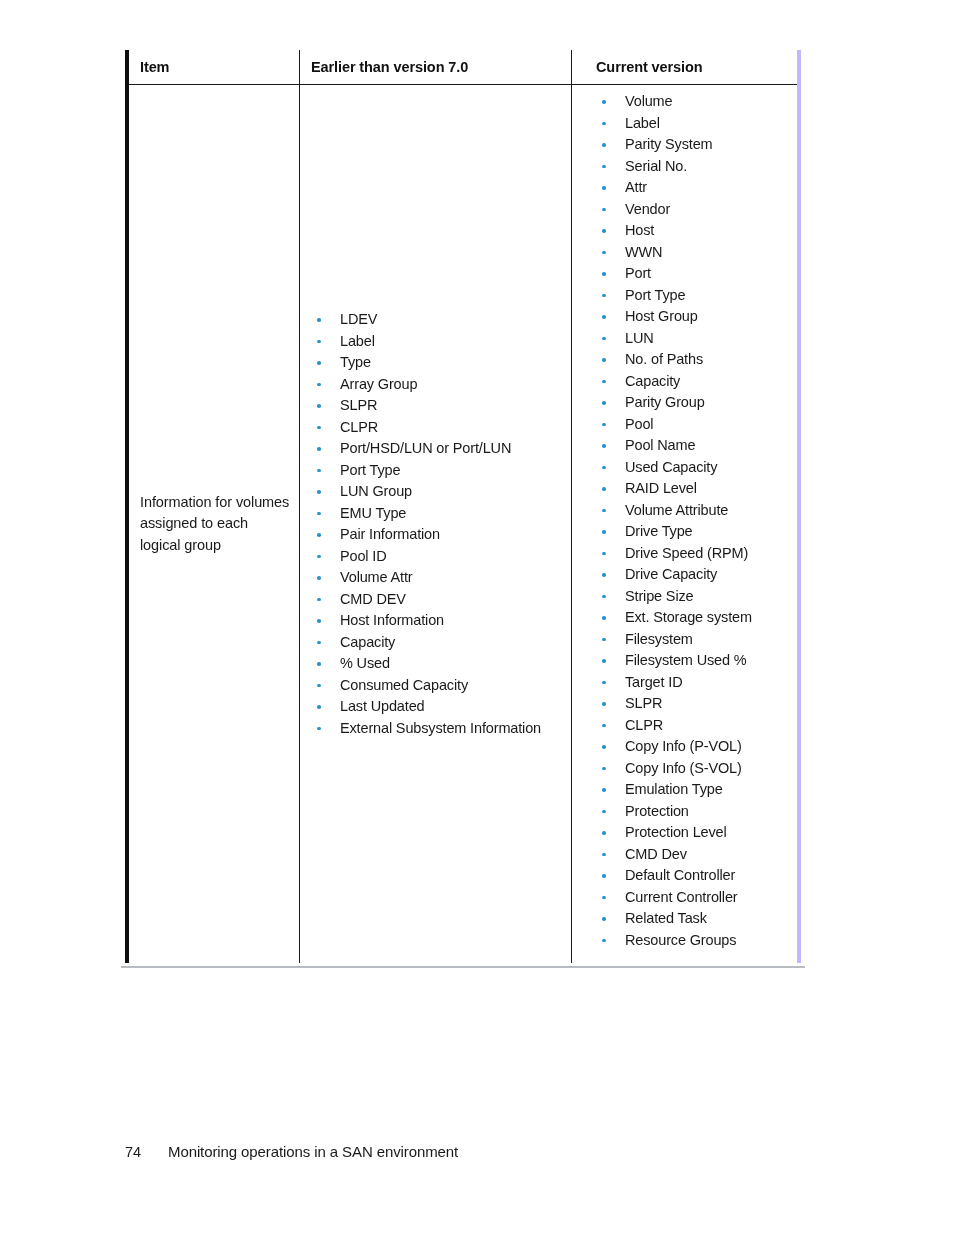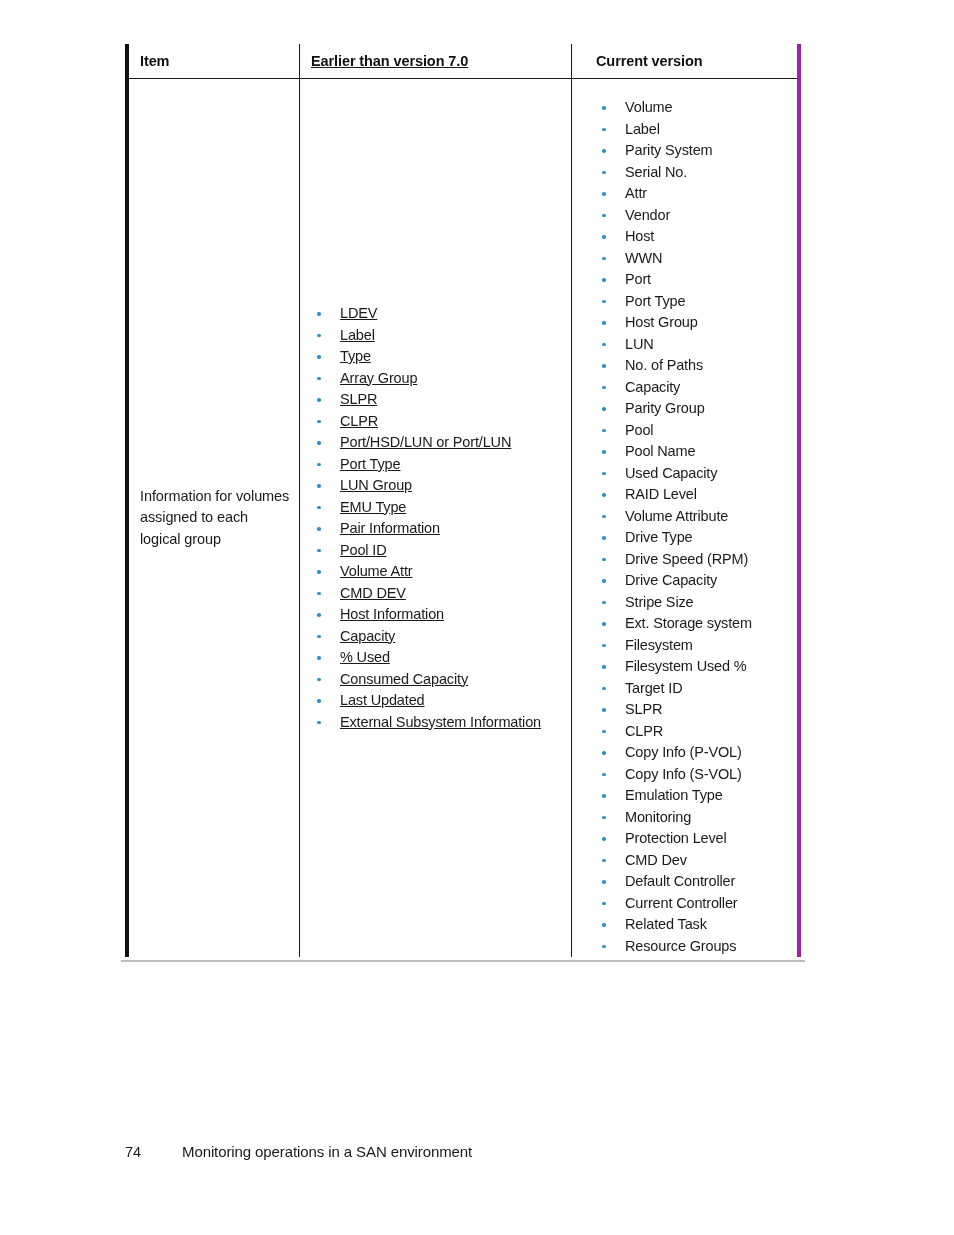--- a/index.html
+++ b/index.html
@@ -22,24 +22,24 @@
     left: 0;
     top: 0;
     width: 954px;
     height: 1235px;
   }
 
   
   .cmp-table {
     position: absolute;
     left: 125px;
-    top: 44px;
+    top: 50px;
     width: 676px;
     border-left: 4px solid #0f0f0f;
-    border-right: 4px solid #a21caf;
+    border-right: 4px solid #c4b5fd;
     box-sizing: border-box;
   }
   .cmp-table::after {
     content: "";
     position: absolute;
     left: -8px;
     right: -8px;
     bottom: -5px;
     height: 2px;
     background: #b9bcc0;
@@ -69,36 +69,36 @@
   .body-row {
     height: 878px;
   }
 
   .cell {
     box-sizing: border-box;
     padding-left: 11px;
     padding-right: 8px;
   }
   .col-item   { width: 170px; }
-  .col-old    { width: 272px; border-left: 1px solid #1a1a1a; text-decoration: underline; }
+  .col-old    { width: 272px; border-left: 1px solid #1a1a1a; }
   .col-new    { width: 226px; border-left: 1px solid #1a1a1a; padding-left: 24px; }
 
   .header-row .col-old,
   .header-row .col-new { border-left: 1px solid #1a1a1a; }
 
   
   .cell-mid {
     display: flex;
     flex-direction: column;
     justify-content: center;
   }
   .cell-top {
     display: flex;
     flex-direction: column;
-    justify-content: flex-end;
+    justify-content: flex-start;
     padding-top: 6px;
   }
 
   .plain-text {
     font-size: 14.5px;
     line-height: 21.5px;
     color: #1a1a1a;
     letter-spacing: -0.1px;
   }
 
@@ -128,21 +128,20 @@
     background: #2b93cc;
   }
 
   
   .page-footer {
     position: absolute;
     left: 125px;
     top: 1143px;
     display: flex;
     align-items: baseline;
-    gap: 14px;
   }
   .footer-page-number {
     font-size: 14.5px;
     color: #1a1a1a;
     width: 43px;
     letter-spacing: -0.1px;
   }
   .footer-chapter {
     font-size: 15px;
     color: #1a1a1a;
@@ -227,21 +226,21 @@
             <li><span class="bullet-dot"></span><span>Stripe Size</span></li>
             <li><span class="bullet-dot"></span><span>Ext. Storage system</span></li>
             <li><span class="bullet-dot"></span><span>Filesystem</span></li>
             <li><span class="bullet-dot"></span><span>Filesystem Used %</span></li>
             <li><span class="bullet-dot"></span><span>Target ID</span></li>
             <li><span class="bullet-dot"></span><span>SLPR</span></li>
             <li><span class="bullet-dot"></span><span>CLPR</span></li>
             <li><span class="bullet-dot"></span><span>Copy Info (P-VOL)</span></li>
             <li><span class="bullet-dot"></span><span>Copy Info (S-VOL)</span></li>
             <li><span class="bullet-dot"></span><span>Emulation Type</span></li>
-            <li><span class="bullet-dot"></span><span>Monitoring</span></li>
+            <li><span class="bullet-dot"></span><span>Protection</span></li>
             <li><span class="bullet-dot"></span><span>Protection Level</span></li>
             <li><span class="bullet-dot"></span><span>CMD Dev</span></li>
             <li><span class="bullet-dot"></span><span>Default Controller</span></li>
             <li><span class="bullet-dot"></span><span>Current Controller</span></li>
             <li><span class="bullet-dot"></span><span>Related Task</span></li>
             <li><span class="bullet-dot"></span><span>Resource Groups</span></li>
           </ul>
       </div>
 
     </div>

